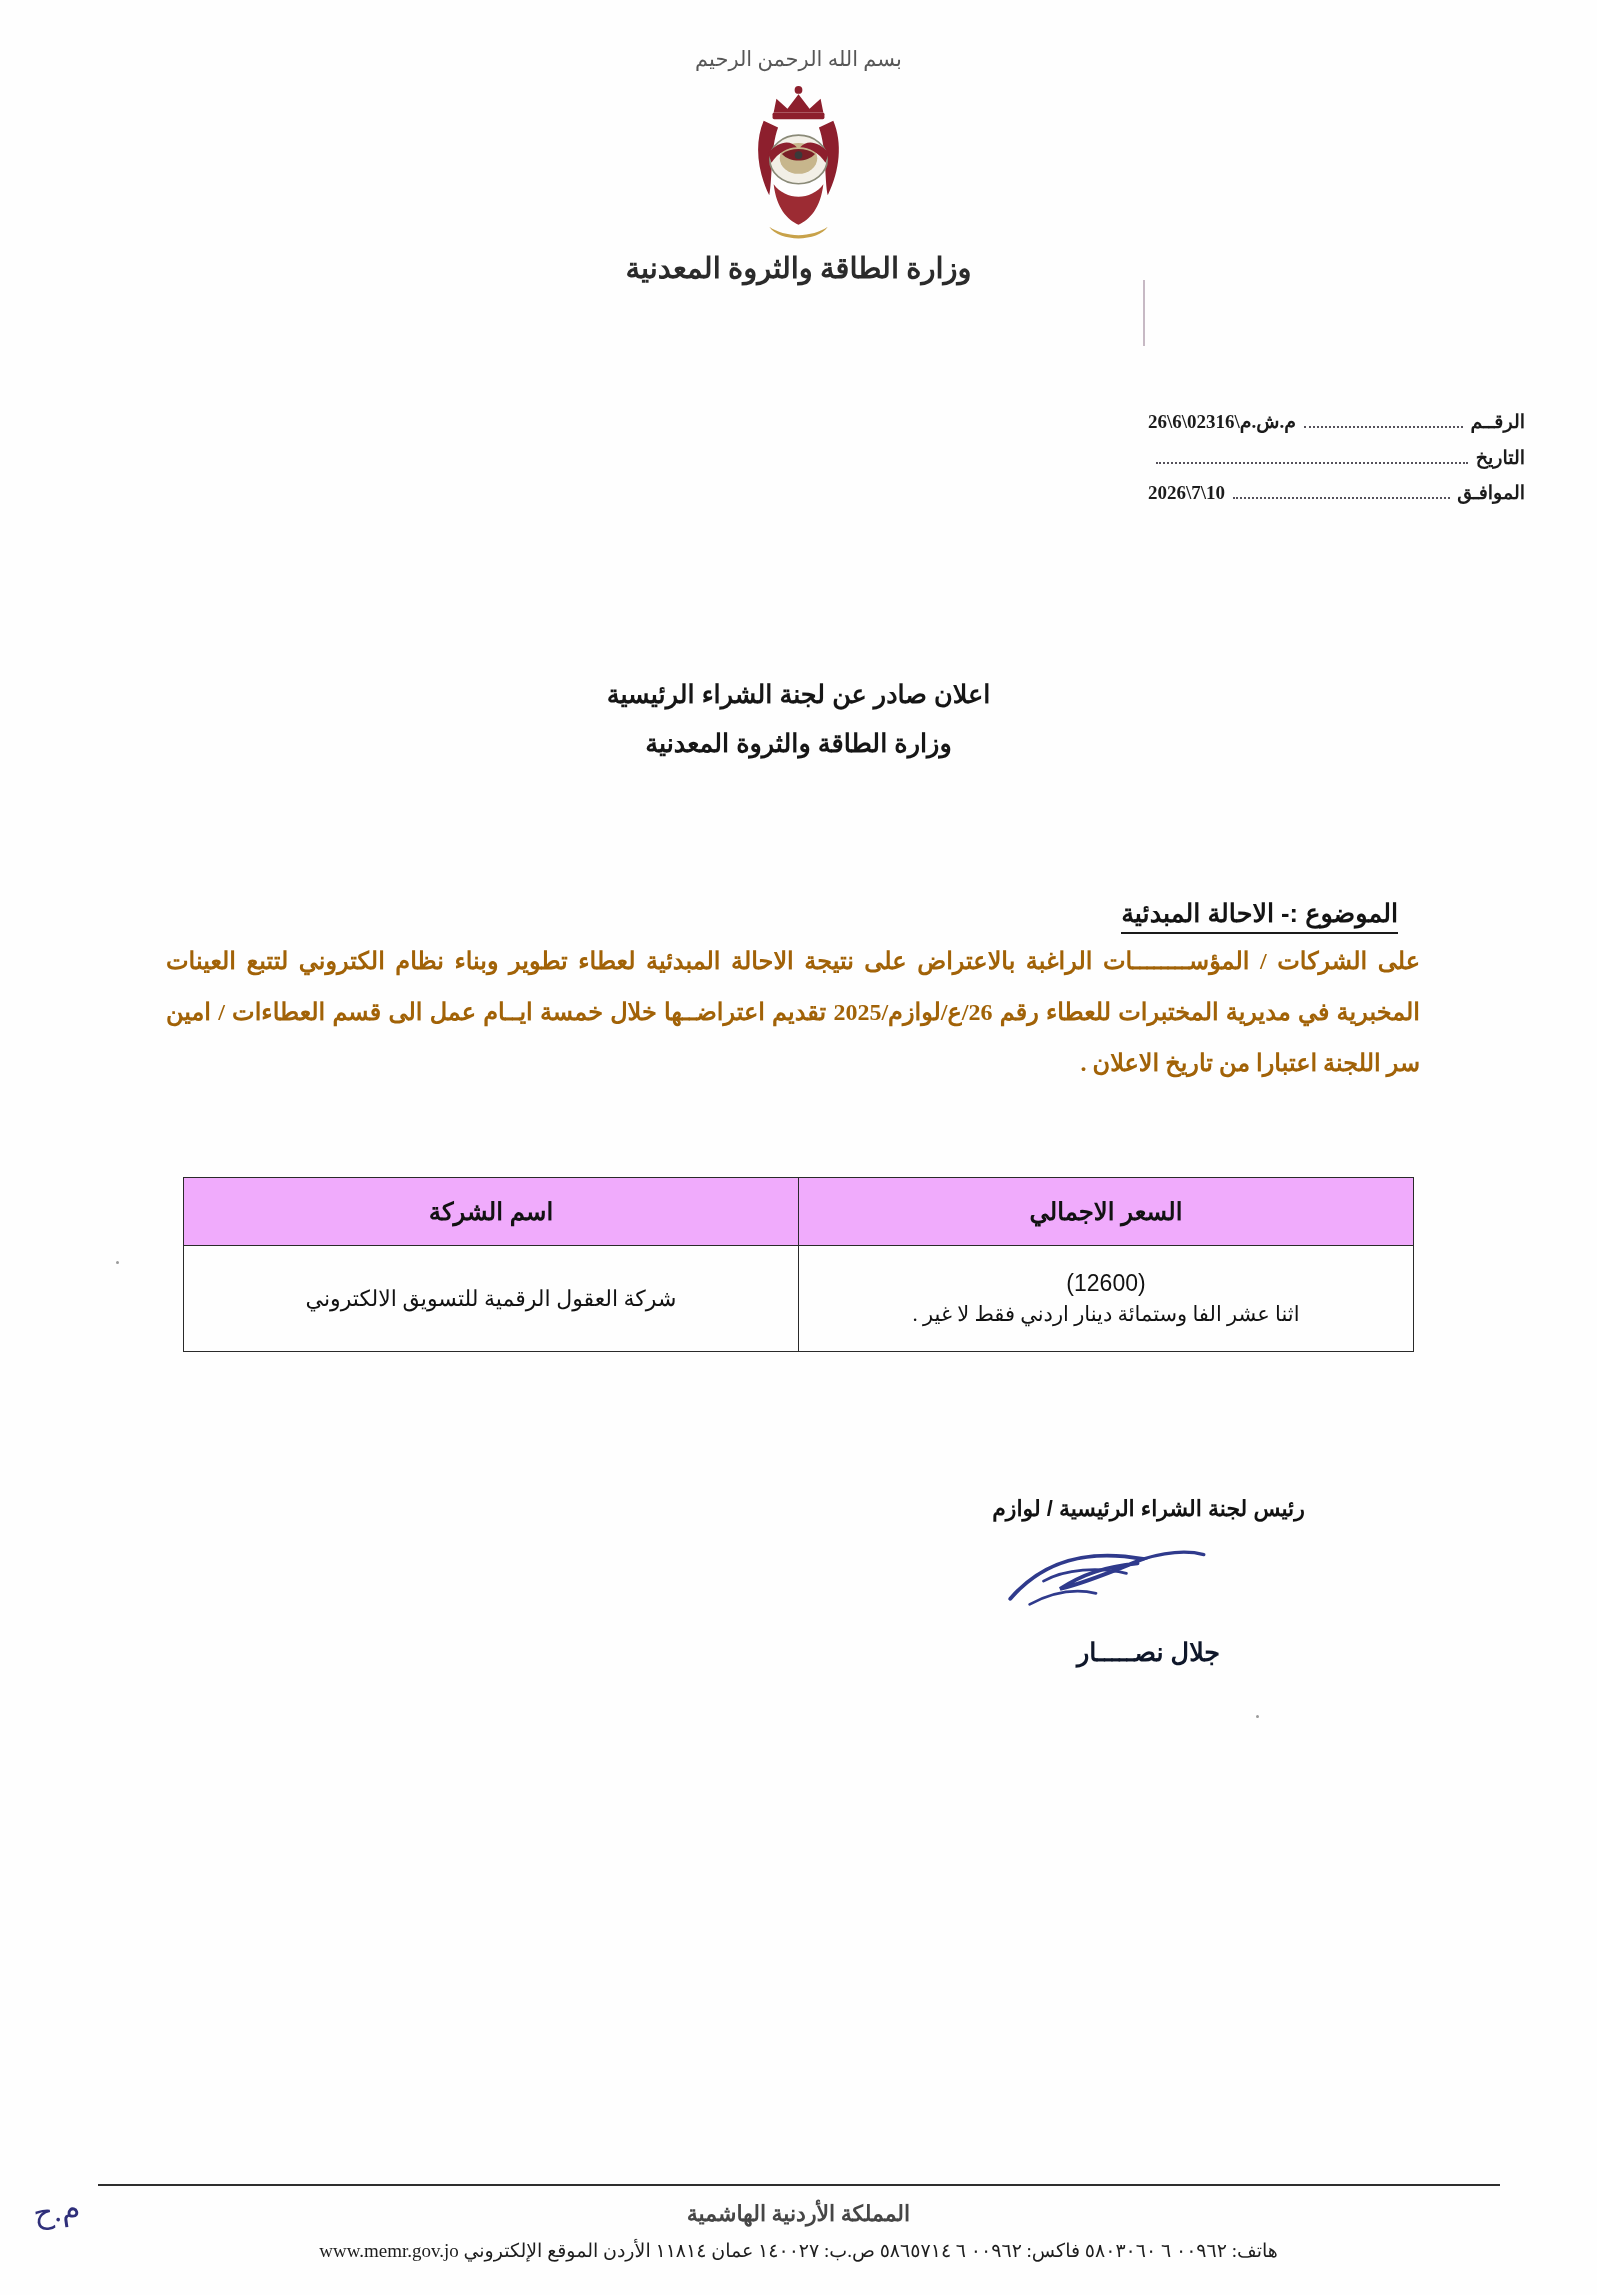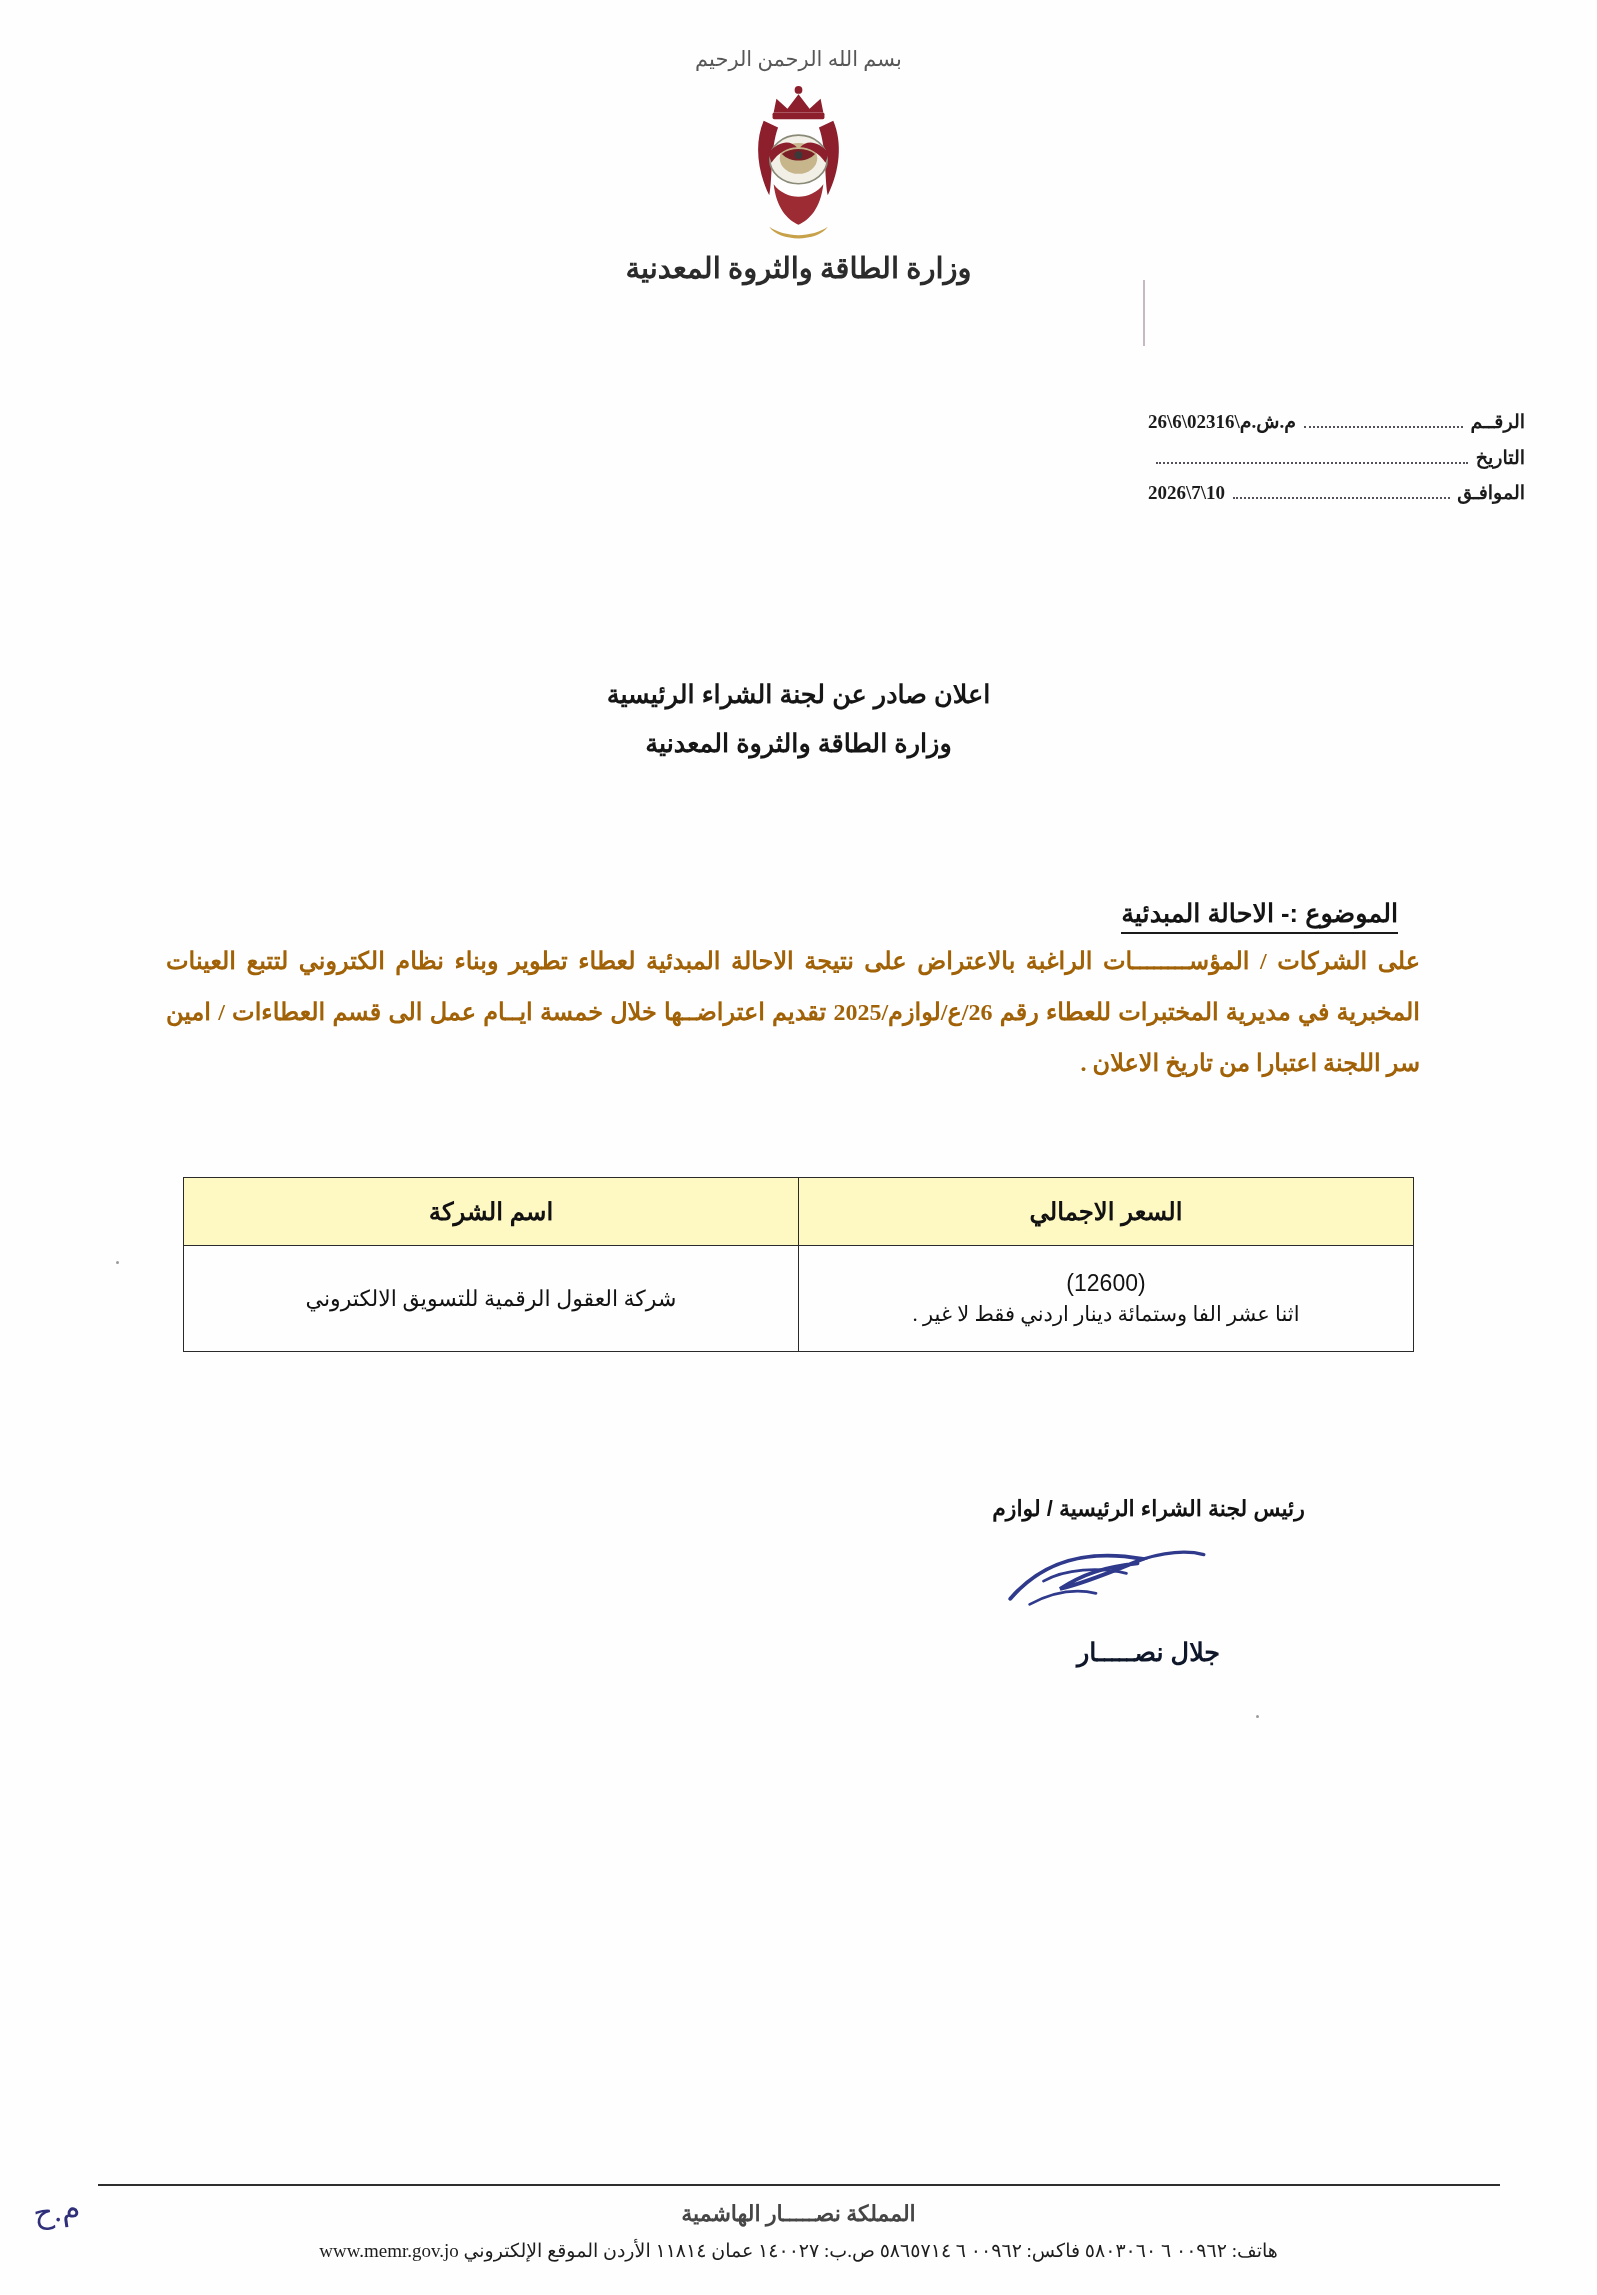--- a/index.html
+++ b/index.html
@@ -158,21 +158,21 @@
     width: 100%;
     border-collapse: collapse;
     table-layout: fixed;
   }
   table.result th, table.result td {
     border: 1.7px solid #2a2a2a;
     text-align: center;
     vertical-align: middle;
   }
   table.result th {
-    background: #fef9c3;
+    background: #f0abfc;
     font-size: 24.4px;
     font-weight: 700;
     height: 65px;
     font-family: "Liberation Sans", sans-serif;
     color: #121212;
   }
   table.result td {
     font-size: 22px;
     height: 94px;
     font-family: "Liberation Serif", serif;
@@ -366,21 +366,21 @@
       </svg>
     </div>
     <div class="sign-name">جلال نصـــــار</div>
   </div>
 
   <div class="dot-artifact" style="top:1715px; right:338px;"></div>
   <div class="dot-artifact" style="top:1261px; left:116px;"></div>
 
   <div class="footer">
     <div class="footer-rule"></div>
-    <div class="kingdom">المملكة نصـــــار الهاشمية</div>
+    <div class="kingdom">المملكة الأردنية الهاشمية</div>
     <div class="contact">
       <span>هاتف: ٠٠٩٦٢ ٦ ٥٨٠٣٠٦٠   فاكس: ٠٠٩٦٢ ٦ ٥٨٦٥٧١٤   ص.ب: ١٤٠٠٢٧ عمان ١١٨١٤ الأردن   الموقع الإلكتروني</span>
       <span class="ltr">www.memr.gov.jo</span>
     </div>
   </div>
 
   <div class="corner-mark">م.ح</div>
 
 </div>
 

